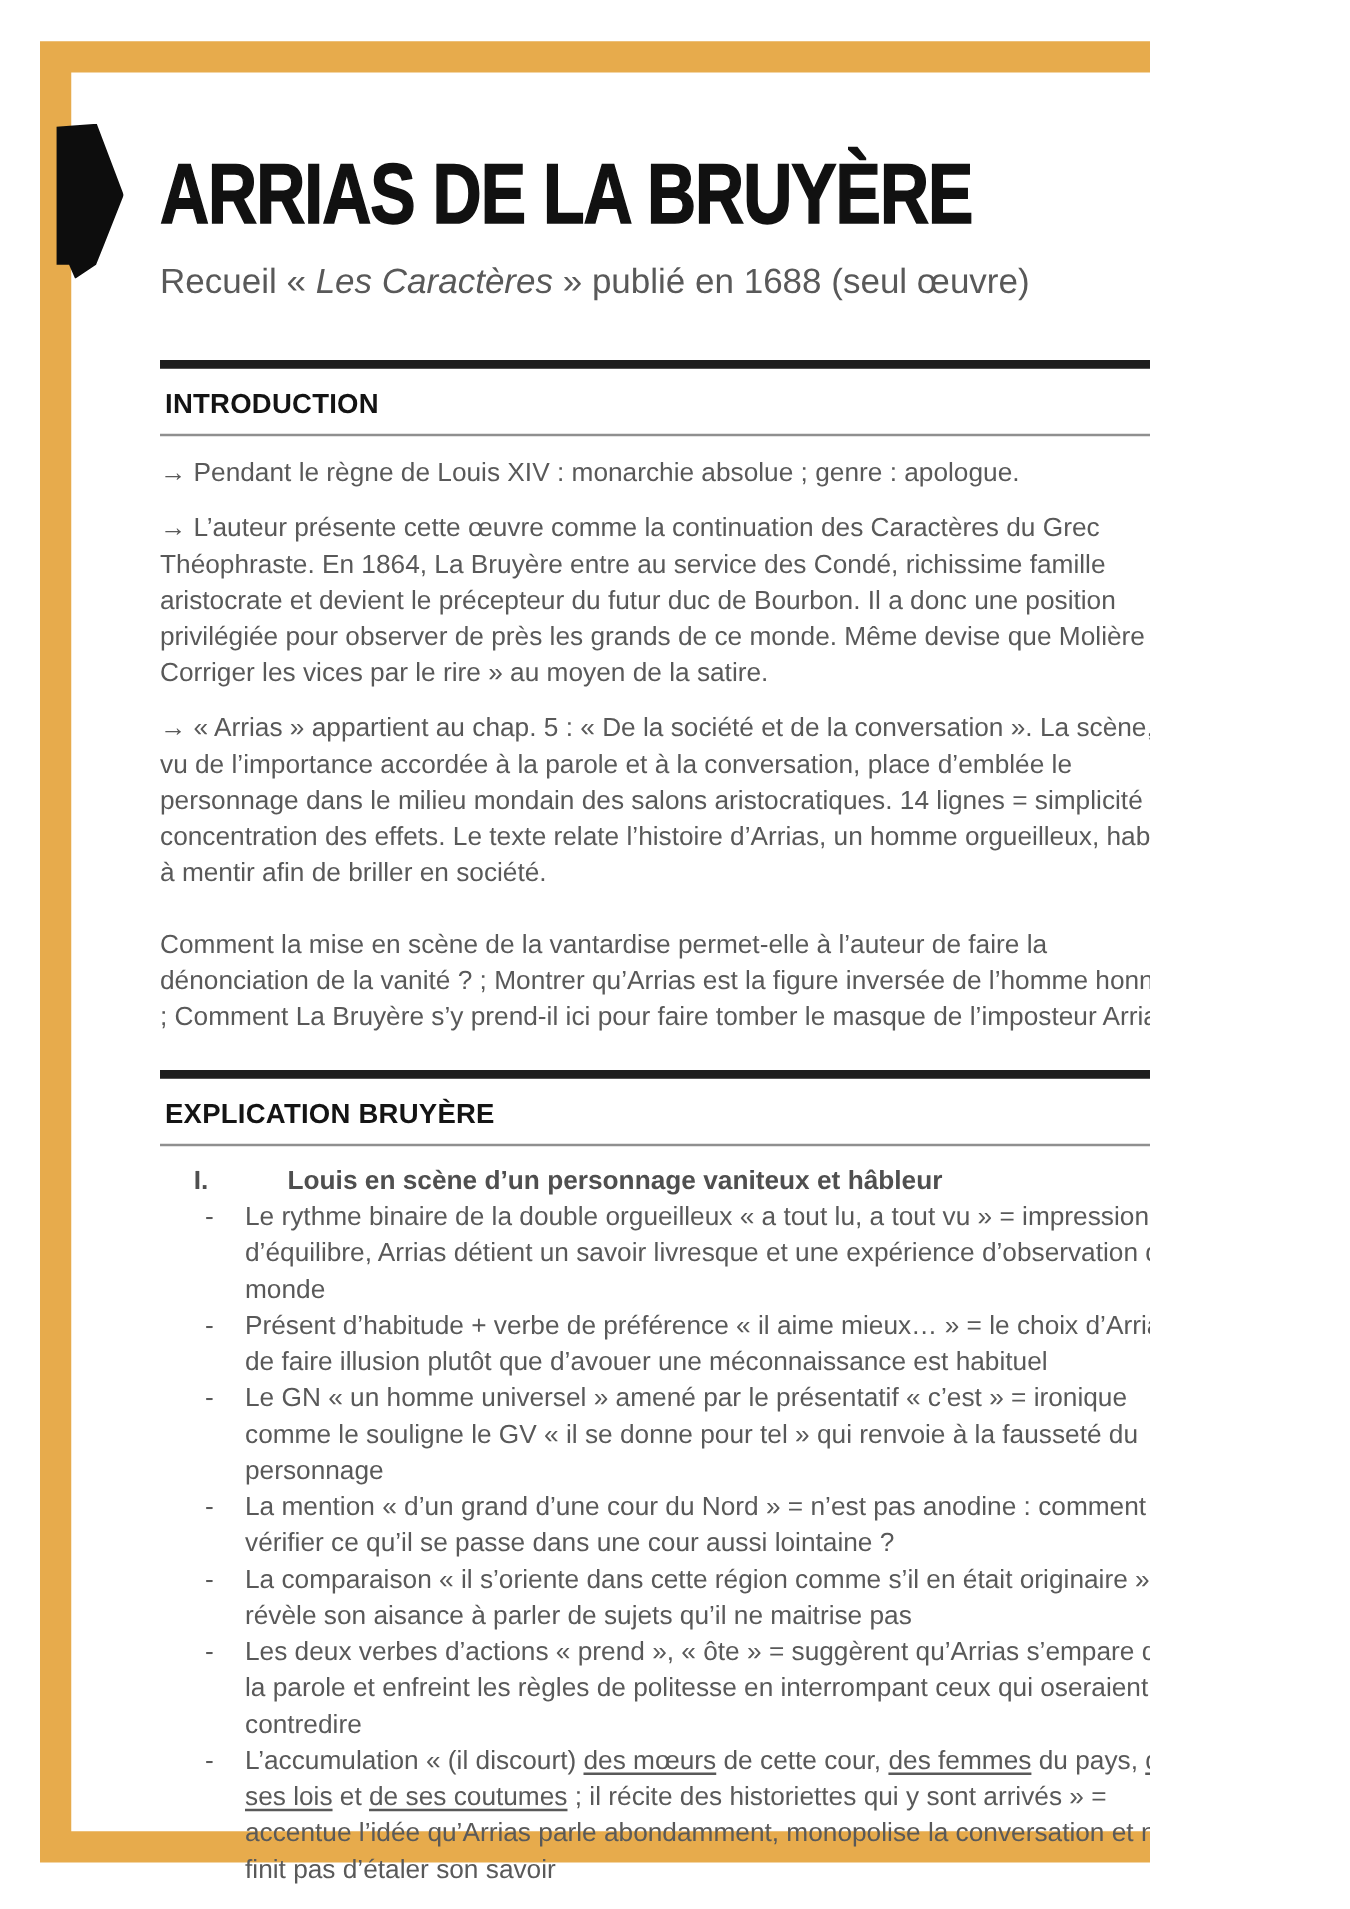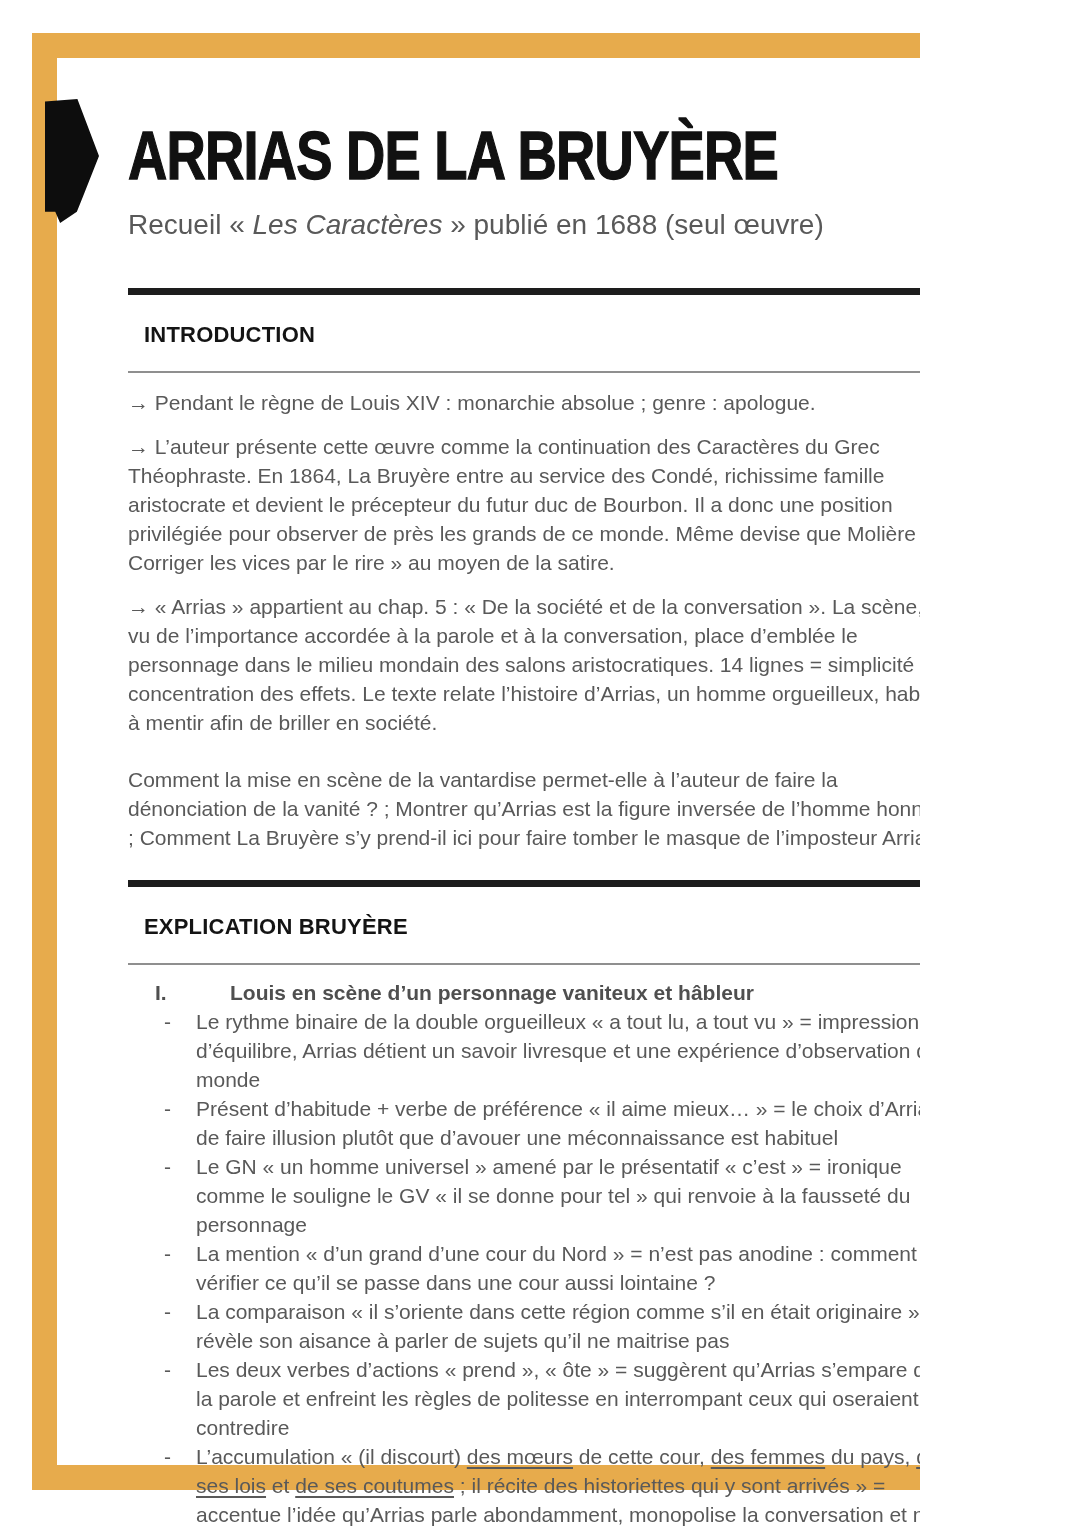--- a/index.html
+++ b/index.html
@@ -64,21 +64,21 @@
     color: #595959;
   }
   .section { margin-top: 28px; }
   .section.first { margin-top: 46px; }
   .section-head {
     border-top: 7px solid #1d1d1d;
     border-bottom: 2px solid #8f8f8f;
     padding: 13px 0 9px 0;
   }
   .section-head h2 {
-    margin: 16px;
+    margin: 4px;
     font-size: 22px;
     line-height: 1;
     font-weight: 700;
     letter-spacing: 0.2px;
     color: #141414;
   }
   .body-text {
     font-size: 21px;
     line-height: 29px;
     color: #595959;

